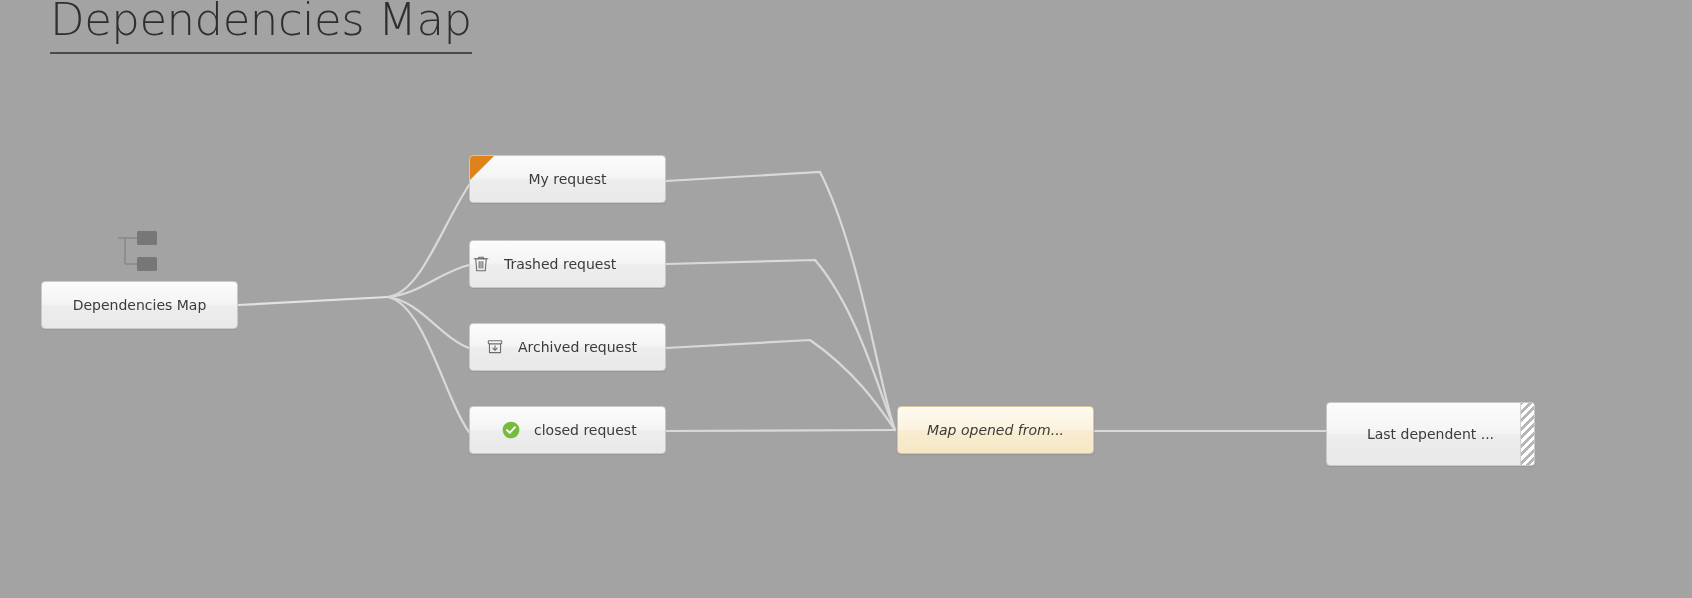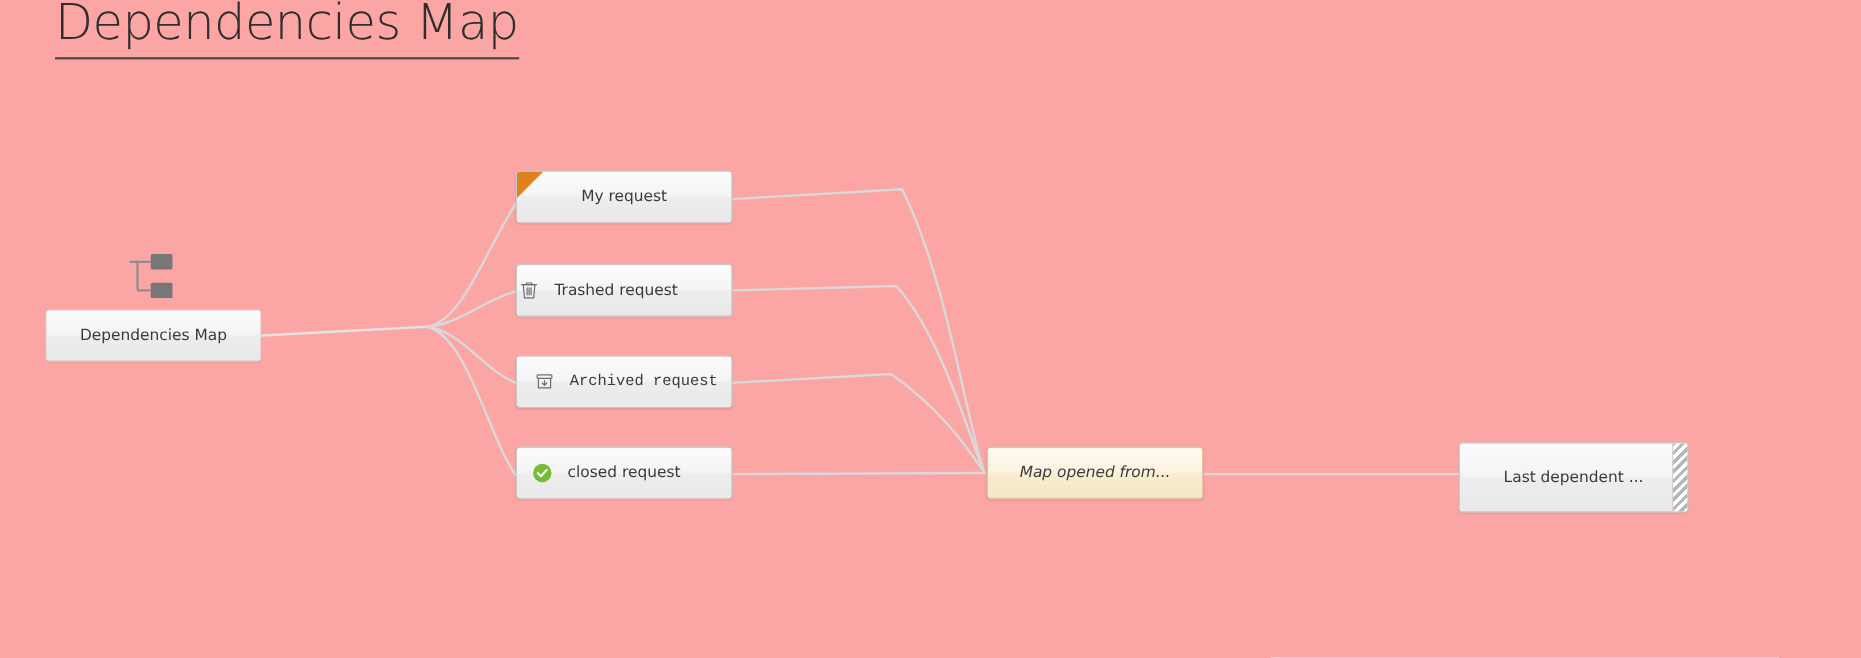--- a/index.html
+++ b/index.html
@@ -7,21 +7,21 @@
     width: 1692px;
     height: 598px;
     background: #ffffff;
     font-family: "DejaVu Sans", "Liberation Sans", sans-serif;
     overflow: hidden;
   }
   #canvas {
     position: relative;
     width: 1692px;
     height: 598px;
-    background: #fca5a5;
+    background: #a3a3a3;
   }
 
   
   .page-title {
     position: absolute;
     left: 50px;
     top: -6px;
     font-size: 45px;
     font-weight: 300;
     letter-spacing: -0.5px;
@@ -71,22 +71,22 @@
   
   .node.req {
     left: 469px;
     width: 197px;
     height: 48px;
   }
   .node.req .node-label { margin-left: 0; }
 
   .node.req-my      { top: 155px; justify-content: center; }
   .node.req-trashed { top: 240px; }
-  .node.req-archived{ top: 323px; padding-left: 14px; font-family: Liberation Mono, monospace; }
-  .node.req-closed  { top: 406px; padding-left: 12px; }
+  .node.req-archived{ top: 323px; padding-left: 14px; }
+  .node.req-closed  { top: 406px; padding-left: 30px; }
 
   
   .corner-flag {
     position: absolute;
     left: 0; top: 0;
     width: 0; height: 0;
     border-top: 24px solid #e0821c;
     border-right: 24px solid transparent;
   }
 

